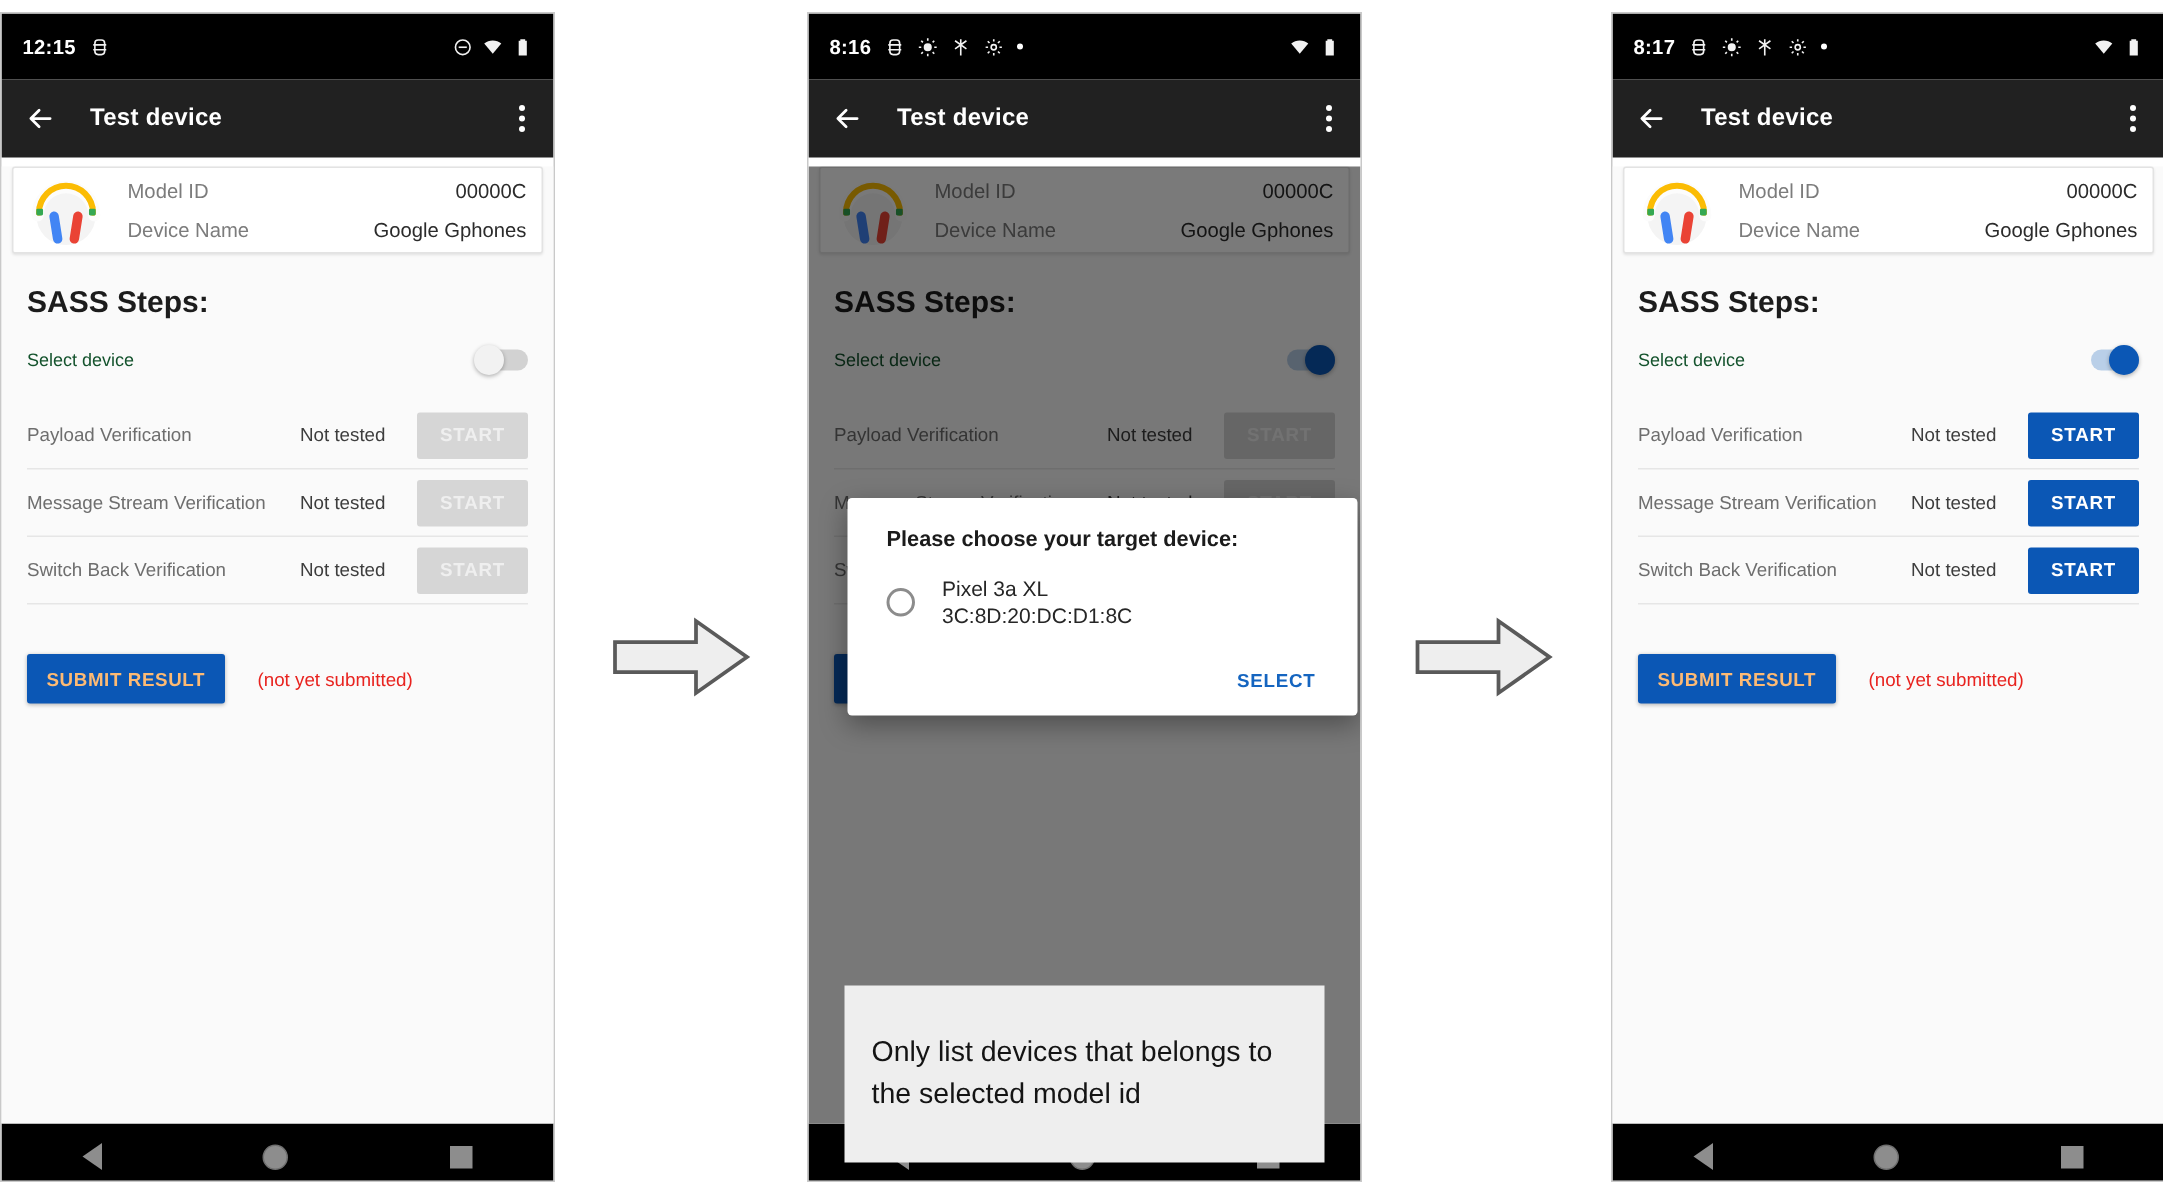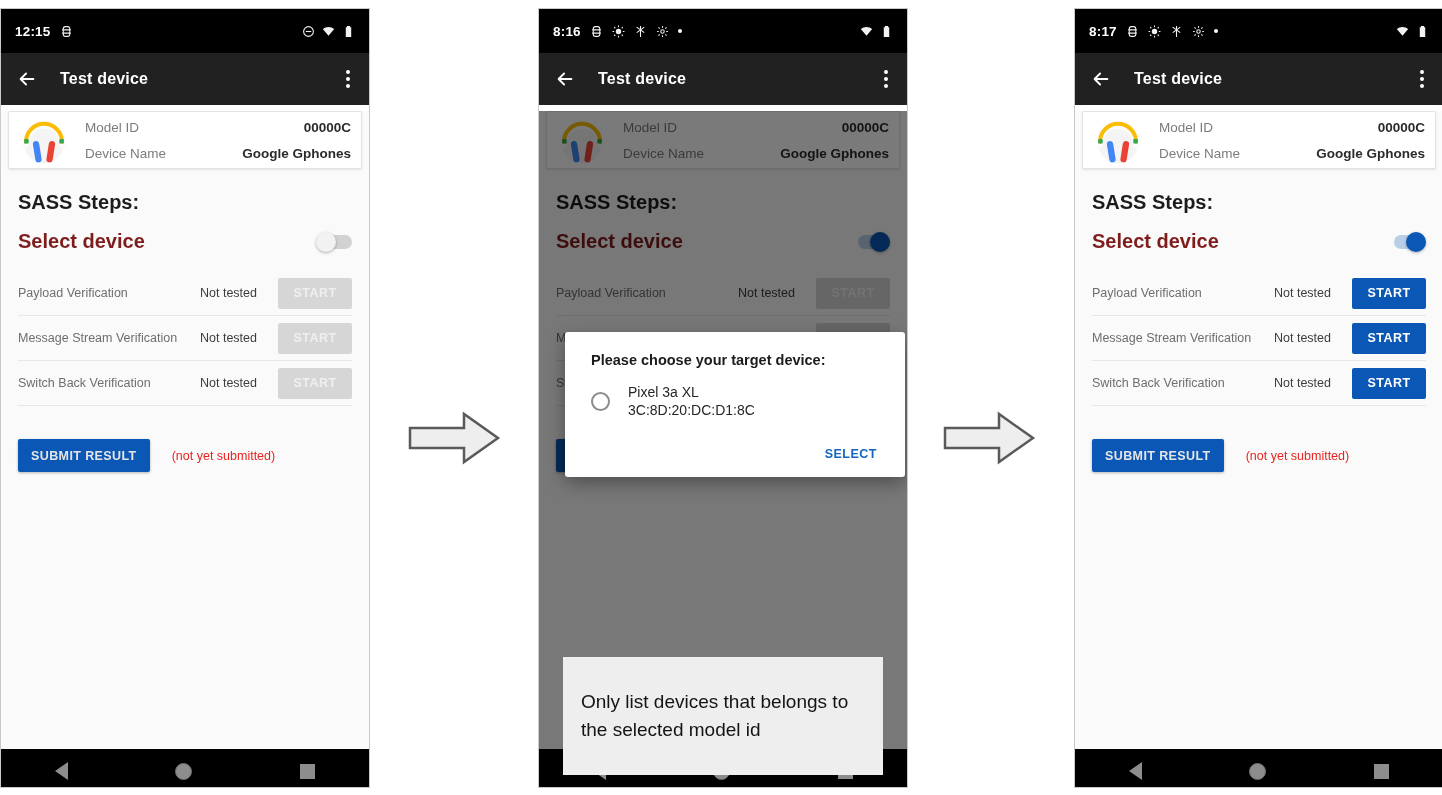--- a/index.html
+++ b/index.html
@@ -81,32 +81,32 @@
     align-items: center;
     padding: 0 10px 0 8px;
   }
   .hp-icon { width: 54px; height: 54px; flex: 0 0 54px; }
   .device-rows { flex: 1; margin-left: 14px; }
   .device-row {
     display: flex; justify-content: space-between; align-items: center;
     height: 26px;
   }
   .device-label { font-size: 13.5px; color: #7c7c7c; }
-  .device-value { font-size: 13.5px; color: #2b2b2b; font-weight: bold; }
+  .device-value { font-size: 13.5px; color: #2b2b2b; font-weight: normal; }
 
   
   .sass-title {
     font-size: 20px; font-weight: bold; color: #1c1c1c;
     margin: 22px 0 0 17px;
   }
   .select-row {
     display: flex; align-items: center; justify-content: space-between;
     margin: 16px 17px 0 17px;
   }
-  .select-label { font-size: 20px; font-weight: bold; color: #7f1d1d; }
+  .select-label { font-size: 12px; font-weight: normal; color: #14532d; }
 
   .toggle { position: relative; width: 36px; height: 20px; }
   .toggle .track {
     position: absolute; right: 0; top: 3px;
     width: 32px; height: 14px; border-radius: 7px;
   }
   .toggle .thumb {
     position: absolute; top: 0;
     width: 20px; height: 20px; border-radius: 50%;
     box-shadow: 0 1px 3px rgba(0,0,0,.30);
@@ -134,21 +134,21 @@
   }
   .start-btn.disabled { background: #d6d6d6; color: #efefef; }
   .start-btn.enabled  { background: #0b57b5; color: #ffffff; }
 
   
   .submit-row {
     display: flex; align-items: center;
     margin: 33px 0 0 17px;
   }
   .submit-btn {
-    background: #0b57b5; color: #e5e5e5;
+    background: #0b57b5; color: #fdba74;
     border: none; border-radius: 2px;
     height: 33px; padding: 0 13px;
     font-size: 12.5px; font-weight: bold; letter-spacing: .4px;
     font-family: "Liberation Sans", sans-serif;
     box-shadow: 0 1px 3px rgba(0,0,0,.28);
     cursor: pointer;
   }
   .submit-note {
     margin-left: 22px;
     font-size: 12.5px; color: #e8231f;

